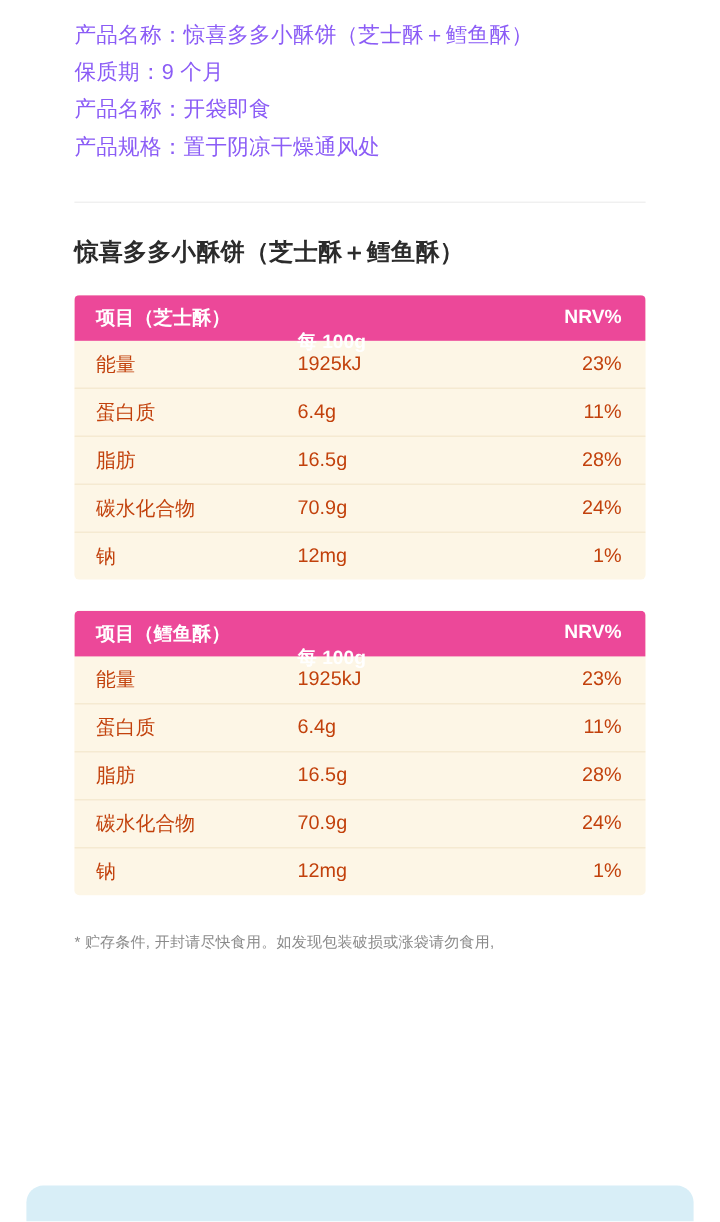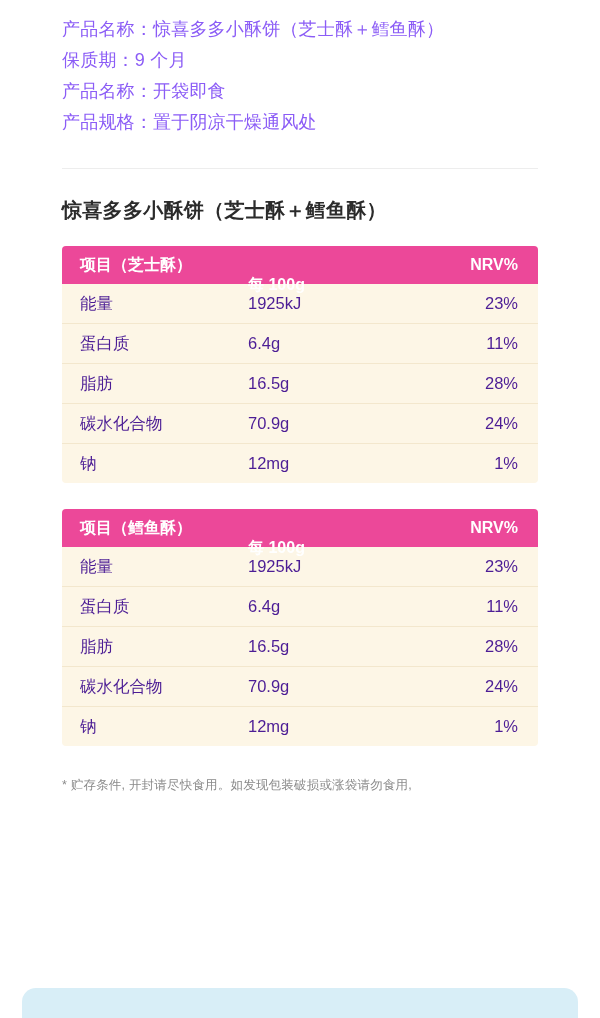--- a/index.html
+++ b/index.html
@@ -78,21 +78,21 @@
   }
   .nutri-head .c1 { flex: 0 0 186px; padding-left: 18px; box-sizing: border-box; }
   .nutri-head .c2 { flex: 0 0 160px; margin-top: 40px; }
   .nutri-head .c3 { flex: 1; text-align: right; padding-right: 20px; box-sizing: border-box; }
 
   .nutri-row {
     display: flex;
     align-items: center;
     height: 39px;
     font-size: 16.5px;
-    color: #4c1d95;
+    color: #c2410c;
     border-bottom: 1px solid #f3e7cd;
   }
   .nutri-row:last-child {
     border-bottom: none;
   }
   .nutri-row .c1 { flex: 0 0 186px; padding-left: 18px; box-sizing: border-box; }
   .nutri-row .c2 { flex: 0 0 160px; }
   .nutri-row .c3 { flex: 1; text-align: right; padding-right: 20px; box-sizing: border-box; }
 
   

